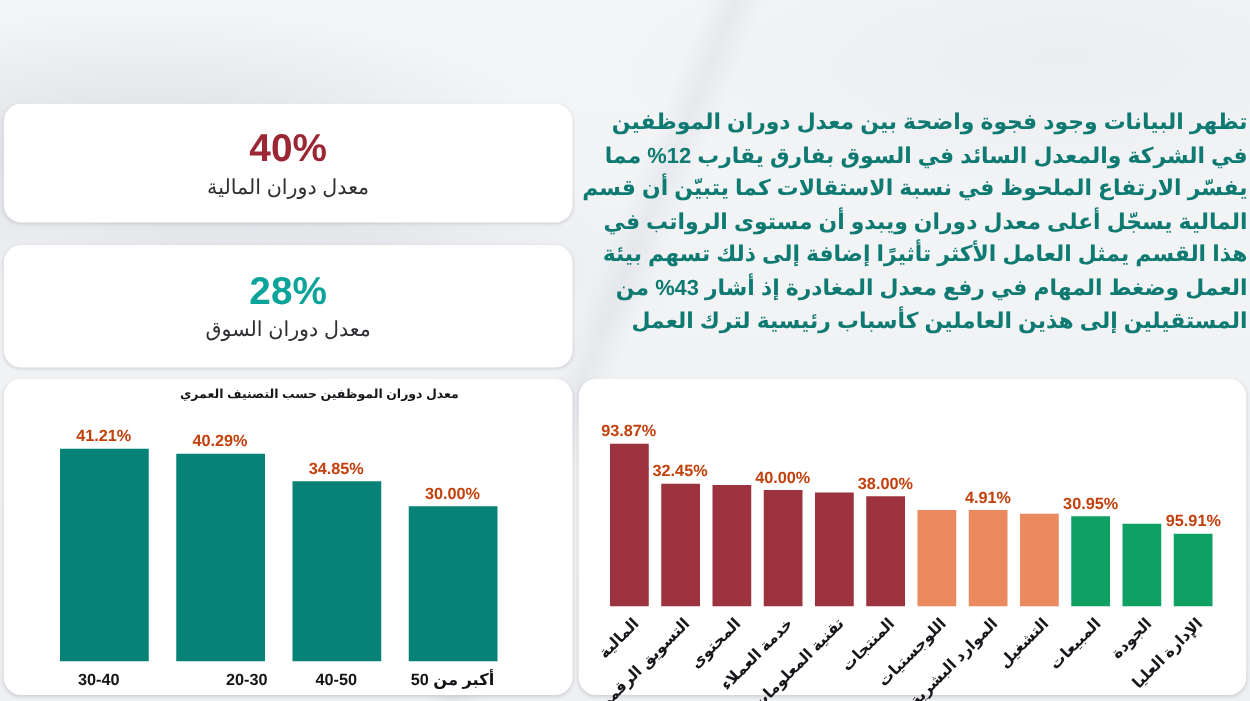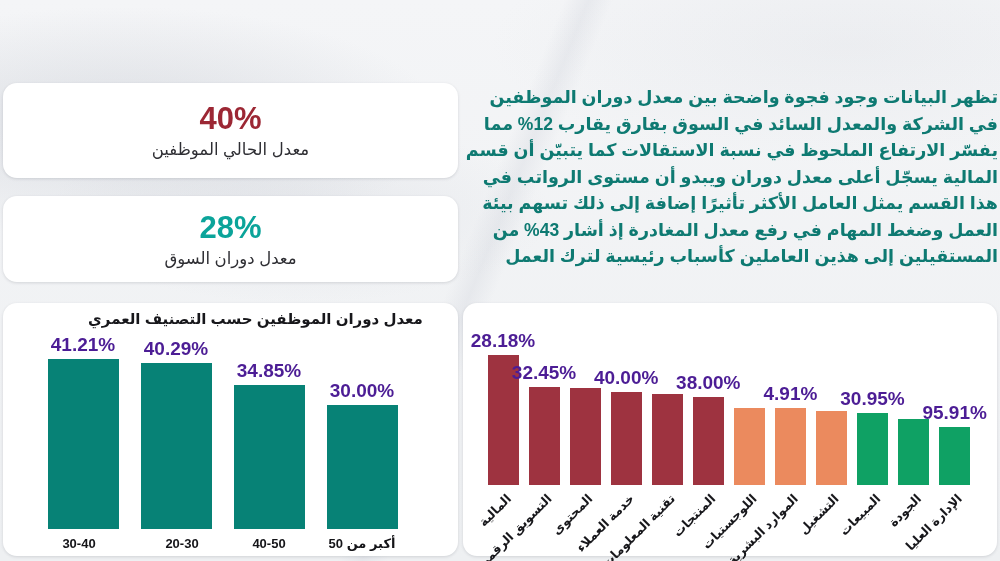--- a/index.html
+++ b/index.html
@@ -32,27 +32,27 @@
   .kpi{display:flex;flex-direction:column;align-items:center;justify-content:center;}
   .kpi .v{font-size:31px;font-weight:bold;line-height:34px;}
   .kpi .l{font-size:16.5px;color:#2e2e33;margin-top:4px;}
   .para{
     position:absolute;left:462px;top:84px;width:536px;height:212px;
     color:#0e7a72;font-weight:bold;font-size:17.5px;line-height:26.5px;
     text-align:right;direction:rtl;
   }
   .chart-title{
     position:absolute;top:7px;left:0;width:100%;text-align:center;
-    font-size:15px;font-weight:bold;color:#17171b;padding-left:25px;
+    font-size:10px;font-weight:bold;color:#17171b;padding-left:25px;
   }
   .plot{position:absolute;left:0;top:0;right:0;bottom:0;}
   .bar{position:absolute;}
   .val-label{
     position:absolute;width:90px;text-align:center;
-    font-size:19px;font-weight:bold;color:#4c1d95;white-space:nowrap;
+    font-size:13px;font-weight:bold;color:#c2410c;white-space:nowrap;
   }
   .cat-label{
     position:absolute;width:96px;text-align:center;
     font-size:13px;font-weight:bold;color:#141418;white-space:nowrap;
     unicode-bidi:plaintext;
   }
   .cat-label-rot{
     position:absolute;
     font-size:12.5px;font-weight:bold;color:#17171b;white-space:nowrap;
     transform:rotate(-45deg);transform-origin:100% 0;
@@ -60,52 +60,52 @@
   }
 </style>
 </head>
 <body>
 
 <div id="stage">
 
 
   <div class="card kpi" style="left:3px;top:83px;width:455px;height:95px">
     <div class="v" style="color: rgb(156, 39, 52);">40%</div>
-    <div class="l">معدل الحالي الموظفين</div>
+    <div class="l">معدل دوران المالية</div>
   </div>
 
-  <div class="card kpi" style="left:3px;top:196px;width:455px;height:86px">
+  <div class="card kpi" style="left:3px;top:196px;width:455px;height:98px">
     <div class="v" style="color: rgb(11, 164, 154);">28%</div>
     <div class="l">معدل دوران السوق</div>
   </div>
 
   <div class="para" style="color: rgb(14, 122, 114);">تظهر البيانات وجود فجوة واضحة بين معدل دوران الموظفين في الشركة والمعدل السائد في السوق بفارق يقارب 12% مما يفسّر الارتفاع الملحوظ في نسبة الاستقالات كما يتبيّن أن قسم المالية يسجّل أعلى معدل دوران ويبدو أن مستوى الرواتب في هذا القسم يمثل العامل الأكثر تأثيرًا إضافة إلى ذلك تسهم بيئة العمل وضغط المهام في رفع معدل المغادرة إذ أشار 43% من المستقيلين إلى هذين العاملين كأسباب رئيسية لترك العمل</div>
 
   <div class="card" style="left:3px;top:303px;width:455px;height:253px">
     <div class="chart-title">معدل دوران الموظفين حسب التصنيف العمري</div>
     <div class="plot">
         <div class="bar" style="left: 44.5px; bottom: 27px; width: 71px; height: 170px; background: rgb(7, 130, 118);"></div>
         <div class="val-label" style="left: 35px; bottom: 200px;">41.21%</div>
         <div class="cat-label" style="left: 28px; top: 233px; text-align: center;">30-40</div>
         <div class="bar" style="left: 137.5px; bottom: 27px; width: 71px; height: 166px; background: rgb(7, 130, 118);"></div>
         <div class="val-label" style="left: 128px; bottom: 196px;">40.29%</div>
-        <div class="cat-label" style="left: 131px; top: 233px;">20-30</div>
+        <div class="cat-label" style="left: 115px; top: 233px; text-align: right;">20-30</div>
         <div class="bar" style="left: 230.5px; bottom: 27px; width: 71px; height: 144px; background: rgb(7, 130, 118);"></div>
         <div class="val-label" style="left: 221px; bottom: 174px;">34.85%</div>
         <div class="cat-label" style="left: 218px; top: 233px;">40-50</div>
         <div class="bar" style="left: 323.5px; bottom: 27px; width: 71px; height: 124px; background: rgb(7, 130, 118);"></div>
         <div class="val-label" style="left: 314px; bottom: 154px;">30.00%</div>
         <div class="cat-label" style="left: 311px; top: 233px;">أكبر من 50</div>
       </div>
   </div>
 
   <div class="card" style="left:463px;top:303px;width:534px;height:253px">
     <div class="plot">
         <div class="bar" style="left: 24.5px; bottom: 71px; width: 31px; height: 130px; background: rgb(158, 51, 64);"></div>
-        <div class="val-label" style="left: -5px; bottom: 204px;">28.18%</div>
+        <div class="val-label" style="left: -5px; bottom: 204px;">93.87%</div>
         <div class="cat-label-rot" style="right: 494px; top: 188px;">المالية</div>
         <div class="bar" style="left: 65.56px; bottom: 71px; width: 31px; height: 98px; background: rgb(158, 51, 64);"></div>
         <div class="val-label" style="left: 36.06px; bottom: 172px;">32.45%</div>
         <div class="cat-label-rot" style="right: 452.94px; top: 188px;">التسويق الرقمي</div>
         <div class="bar" style="left: 106.62px; bottom: 71px; width: 31px; height: 97px; background: rgb(158, 51, 64);"></div>
         <div class="cat-label-rot" style="right: 411.88px; top: 188px;">المحتوى</div>
         <div class="bar" style="left: 147.68px; bottom: 71px; width: 31px; height: 93px; background: rgb(158, 51, 64);"></div>
         <div class="val-label" style="left: 118.18px; bottom: 167px;">40.00%</div>
         <div class="cat-label-rot" style="right: 370.82px; top: 188px;">خدمة العملاء</div>
         <div class="bar" style="left: 188.74px; bottom: 71px; width: 31px; height: 91px; background: rgb(158, 51, 64);"></div>

